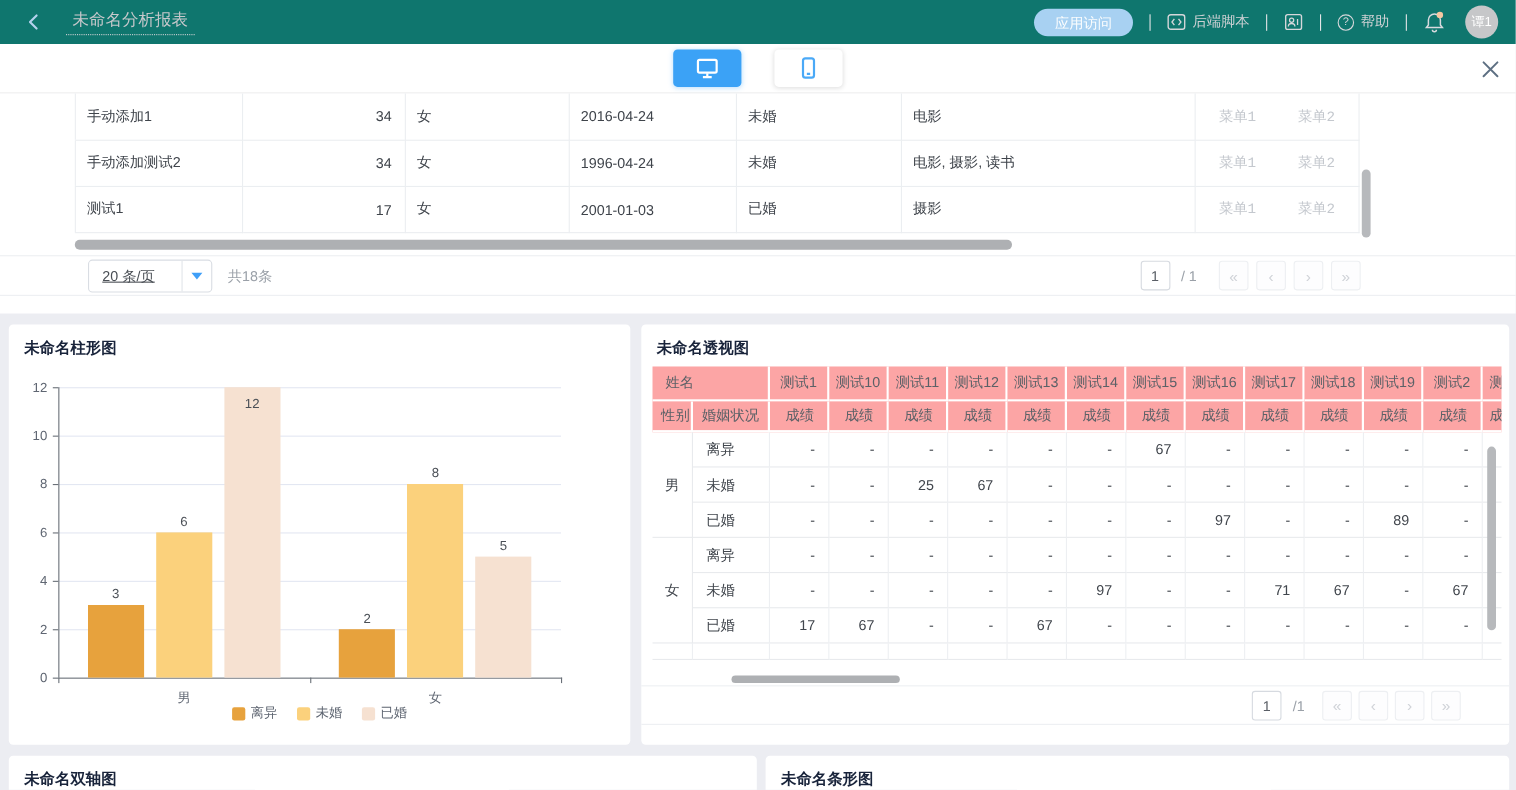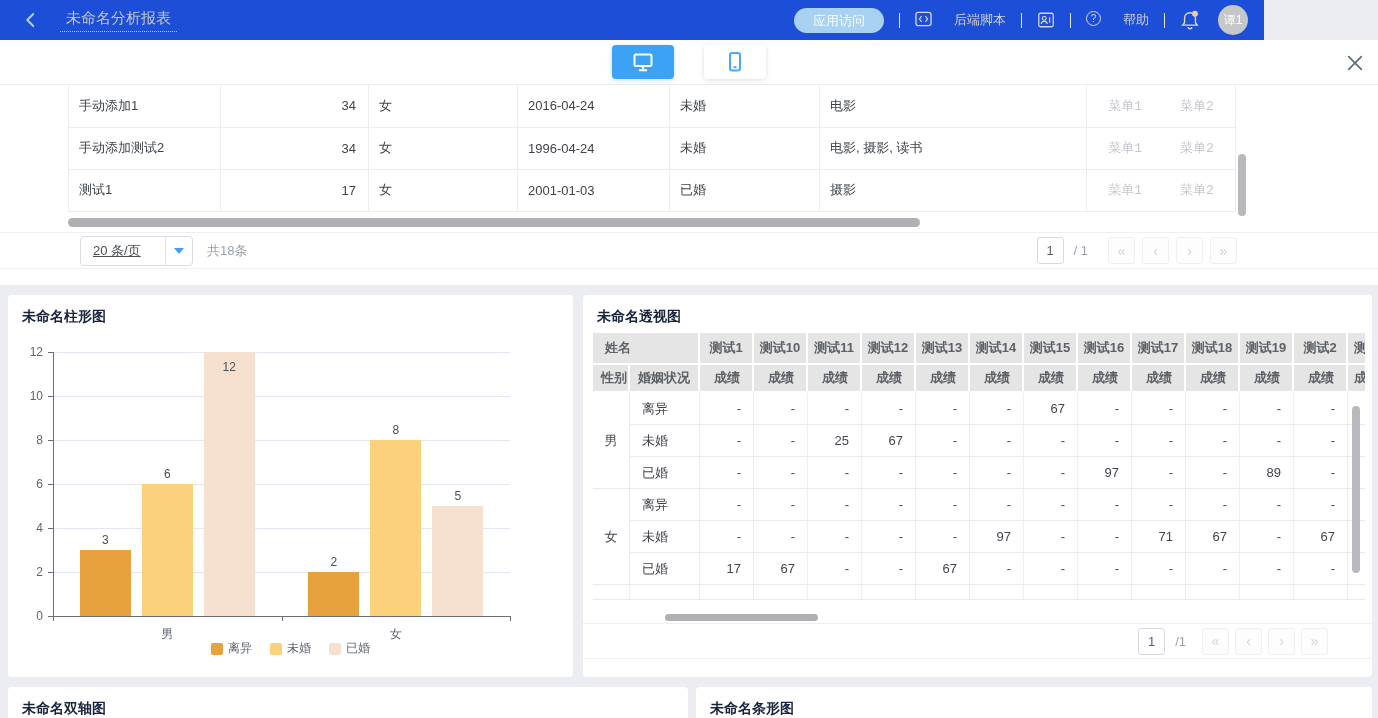--- a/index.html
+++ b/index.html
@@ -1,29 +1,29 @@
 <!DOCTYPE html>
 <html><head>
 <meta charset="utf-8">
 <style>
   * { box-sizing: border-box; margin: 0; padding: 0; }
   html,body { width:1378px; height:718px; overflow:hidden; background:#ecedf2;
     font-family:"Liberation Sans","DejaVu Sans",sans-serif; position:relative; }
 
   
-  .hdr { position:absolute; left:0; top:0; width:1264px; height:40px; background:#1d4ed8;
+  .hdr { position:absolute; left:0; top:0; width:1378px; height:40px; background:#0f766e;
          display:flex; align-items:center; }
   .hdr-back { margin-left:22px; width:18px; height:18px; cursor:pointer; }
   .hdr-title { margin-left:20px; font-size:15px; color:#c6c8cb;
                border-bottom:1px dotted #cfd2d5; padding:1px 6px 3px 6px; }
   .hdr-right { margin-left:auto; display:flex; align-items:center; padding-right:16px; }
   .pill { background:#a8d1f2; color:#fbfdfe; font-size:13px; border-radius:14px;
           padding:6px 19px; line-height:1; }
   .hsep { width:1px; height:15px; background:#e4e5e7; margin:0 15px; }
-  .hitem { display:flex; gap:22px; font-size:13px; color:#ced1d4; }
+  .hitem { display:flex; align-items:center; gap:6px; font-size:13px; color:#ced1d4; }
   .qmark { width:15px; height:15px; border:1.4px solid #d5d7da; border-radius:50%;
            display:inline-flex; align-items:center; justify-content:center;
            font-size:10px; color:#d5d7da; }
   .bellwrap { position:relative; width:20px; height:22px; margin-right:18px; }
   .avatar { width:30px; height:30px; border-radius:50%; background:#c6c7c9; color:#fff;
             font-size:12px; display:flex; align-items:center; justify-content:center; }
 
   
   .tbar { position:absolute; left:0; top:40px; width:1378px; height:45px; background:#fff;
           border-bottom:1px solid #ececec; display:flex; justify-content:center;
@@ -88,21 +88,21 @@
   .bar { position:absolute; }
   .blabel { position:absolute; text-align:center; font-size:12px; color:#4a4f56; }
   #legend { position:absolute; left:0; right:0; top:345px; display:flex;
             justify-content:center; gap:18px; }
   .lgitem { display:flex; align-items:center; gap:5px; font-size:12px; color:#5f6672; cursor:pointer; }
   .lgsq { width:12px; height:12px; border-radius:2px; display:inline-block; }
 
   
   .pivotwrap { position:absolute; left:10px; top:38px; width:772px; height:279px; overflow:hidden; }
   .pivot { border-collapse:separate; border-spacing:0; table-layout:fixed; width:809px; font-size:13px; }
-  .pivot th { background:#e5e5e5; color:#5c6167; font-weight:bold;
+  .pivot th { background:#fca5a5; color:#5c6167; font-weight:normal;
               border-right:2px solid #fff; border-bottom:2px solid #fff;
               height:32px; text-align:center; white-space:nowrap; overflow:hidden;margin-left:44px; }
   .pivot tr:nth-child(2) th { height:28px; }
   .pivot th.corner { text-align:left; padding-left:12px; }
   .pivot th.rh { text-align:left; padding-left:8px; }
   .pivot th.meas { text-align:right; padding-right:12px; }
   .pivot th.cutcol { text-align:left; padding-left:6px; }
   .pivot td { border-bottom:1px solid #e8eaed; border-right:1px solid #edeff2; height:32px;
               text-align:right; padding-right:12px; color:#41464d; white-space:nowrap; overflow:hidden; }
   .pivot td.gender { text-align:center; padding:0; border-right:1px solid #e8eaed; }

